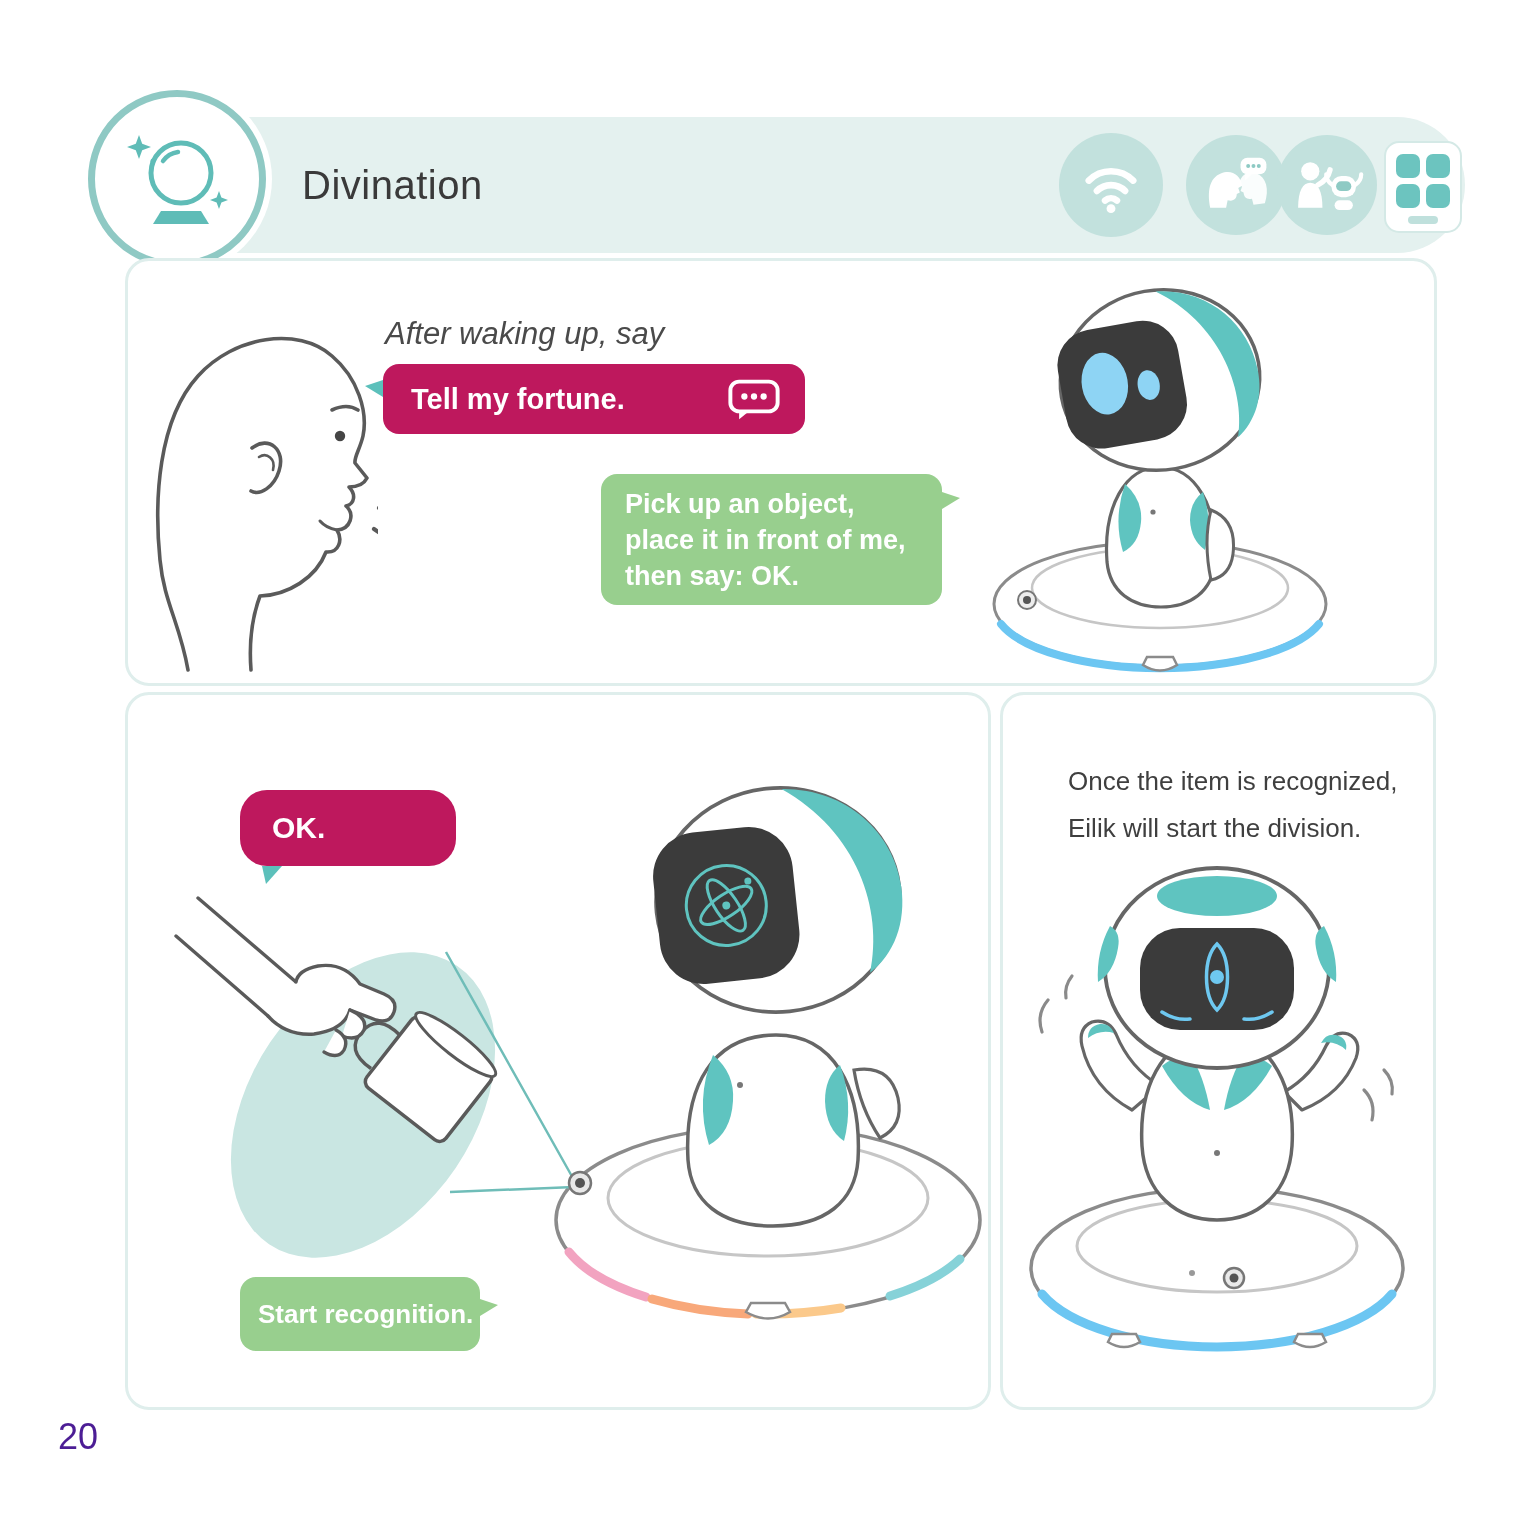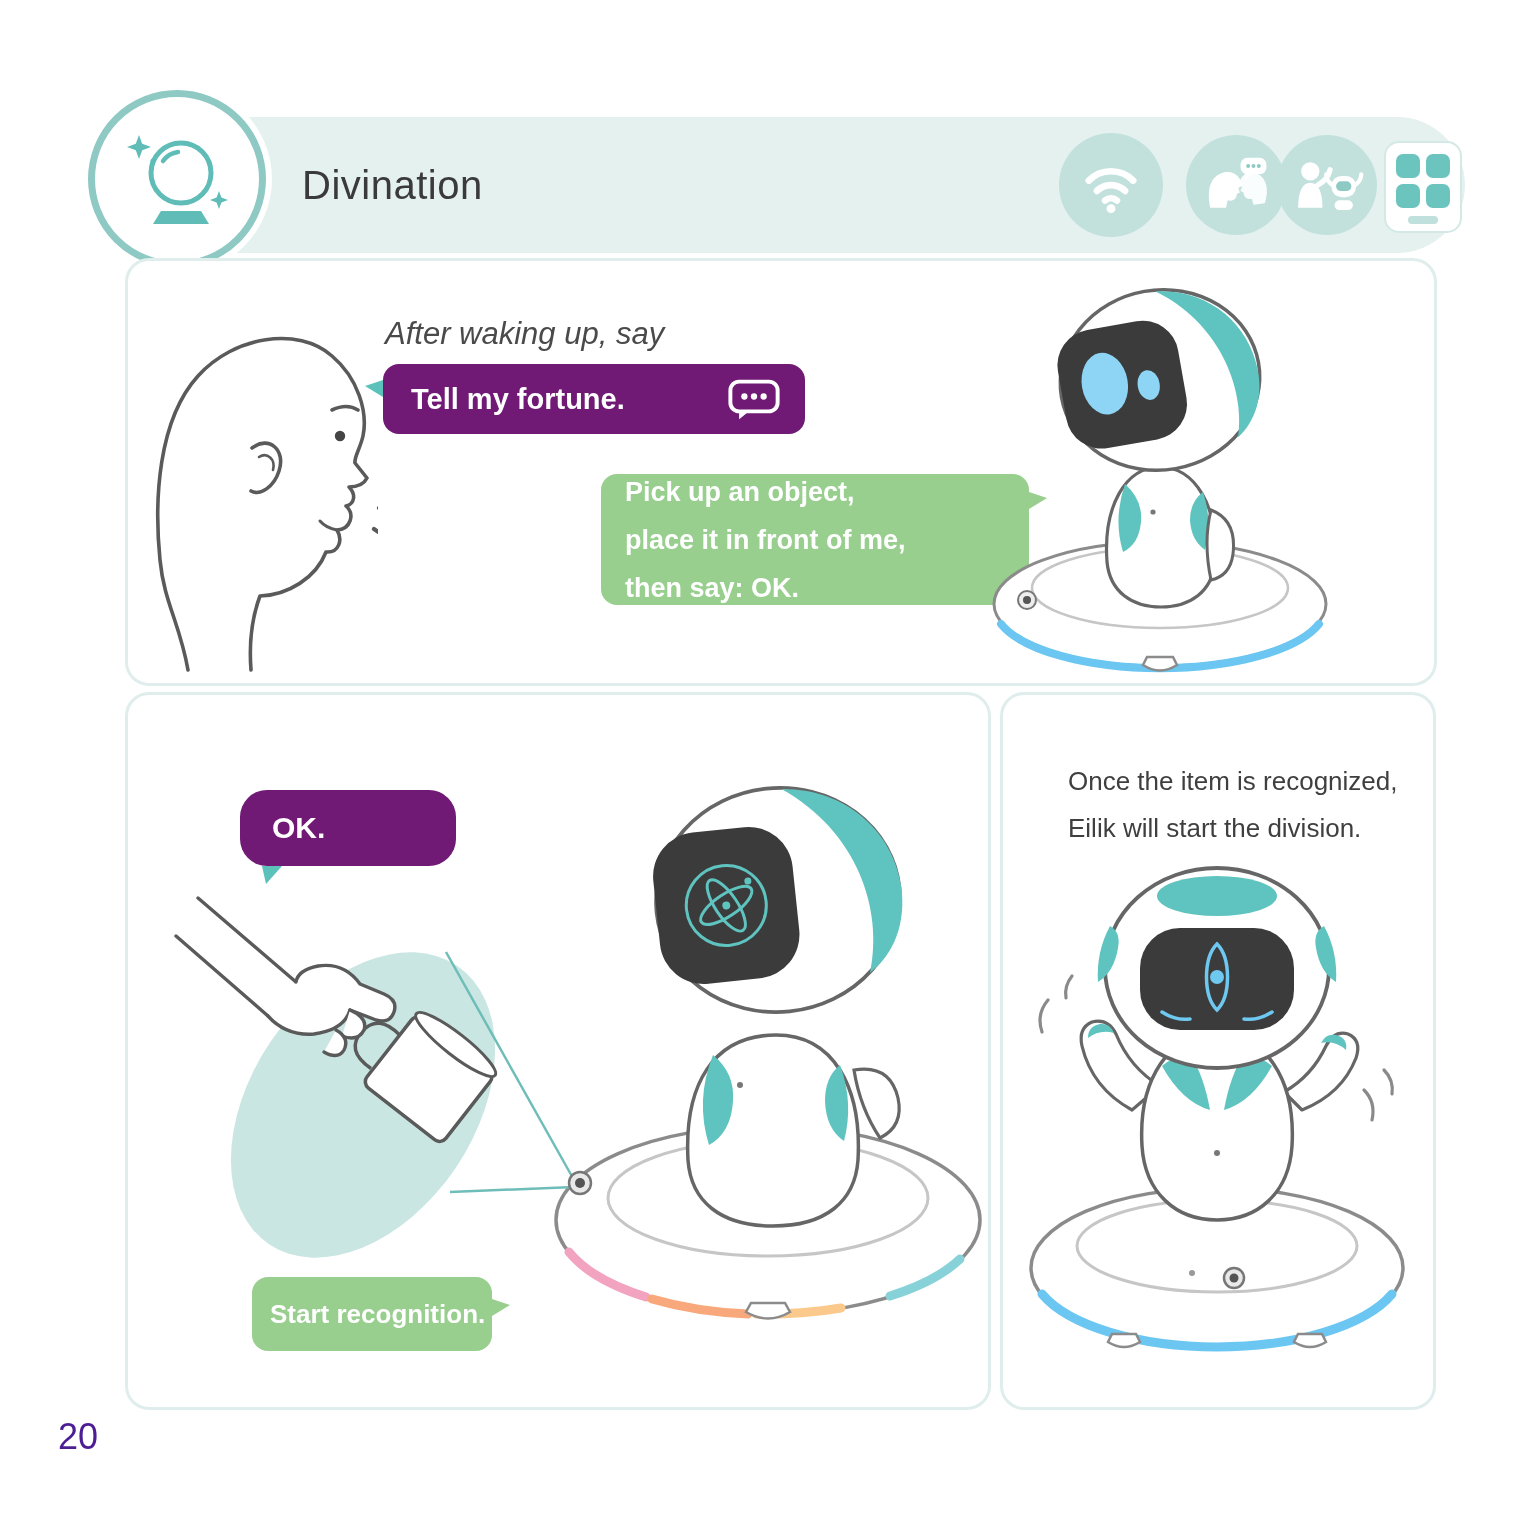--- a/index.html
+++ b/index.html
@@ -59,57 +59,57 @@
     position:absolute; left:58px; top:1416px;
     font-size:36px; color:#4c1d95;
   }
   .preline{ white-space:pre-line; }
 
   
   .bubble{
     position:absolute; border-radius:16px; color:#ffffff; font-weight:bold;
     display:flex; align-items:center;
   }
-  .teal { background:#701a75; }
+  .teal { background:#be185d; }
   .green{ background:#98cf8e; }
 
   .bubble-fortune{
     left:383px; top:364px; width:422px; height:70px;
     padding:0 90px 0 28px; font-size:29px;
   }
   .bubble-fortune::before{
     content:""; position:absolute; right:100%; top:16px;
     border:11px solid transparent; border-top-width:6px;
     border-right:18px solid #5cc0bb;
   }
   .bubble-fortune .chat-ic{ position:absolute; right:24px; top:15px; }
 
   .bubble-pickup{
-    left:601px; top:474px; width:428px; height:131px;
-    padding:10px 24px; font-size:27px; line-height:48px;
+    left:601px; top:474px; width:341px; height:131px;
+    padding:10px 24px; font-size:27px; line-height:36px;
   }
   .bubble-pickup::after{
     content:""; position:absolute; left:100%; top:18px;
     border:11px solid transparent; border-top-width:6px;
     border-left:18px solid #98cf8e;
   }
 
   .bubble-ok{
     left:240px; top:790px; width:216px; height:76px;
     padding:0 0 0 32px; font-size:30px;border-radius:27px;
   }
   .bubble-ok::after{
     content:""; position:absolute; left:22px; top:100%;
     border:12px solid transparent; border-left-width:4px; border-right-width:16px;
     border-top:18px solid #5cc0bb;
   }
 
   .bubble-recog{
     left:240px; top:1277px; width:240px; height:74px;
-    padding:0 0 0 18px; font-size:26px;margin-left:12px;
+    padding:0 0 0 18px; font-size:26px;
   }
   .bubble-recog::after{
     content:""; position:absolute; left:100%; top:22px;
     border:11px solid transparent; border-top-width:6px;
     border-left:18px solid #98cf8e;
   }
 
   
   .person-svg   { position:absolute; left:128px;  top:272px; }
   .robot-top-svg{ position:absolute; left:975px;  top:262px; }

